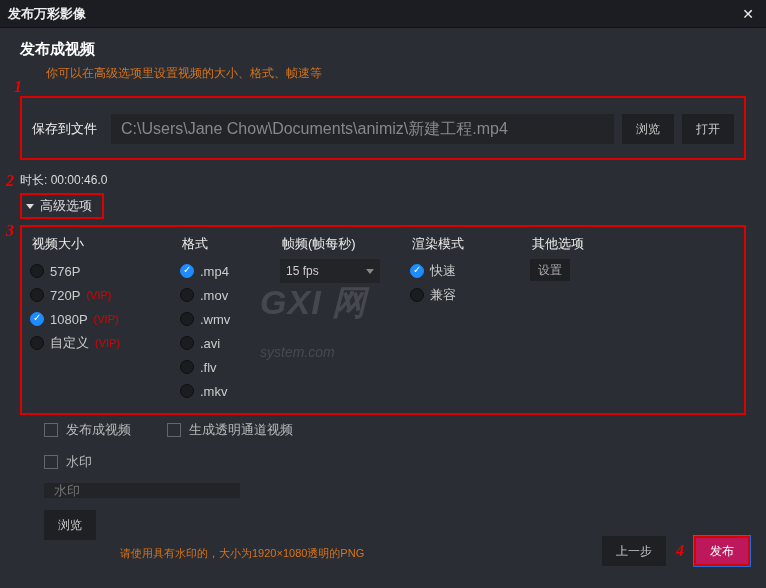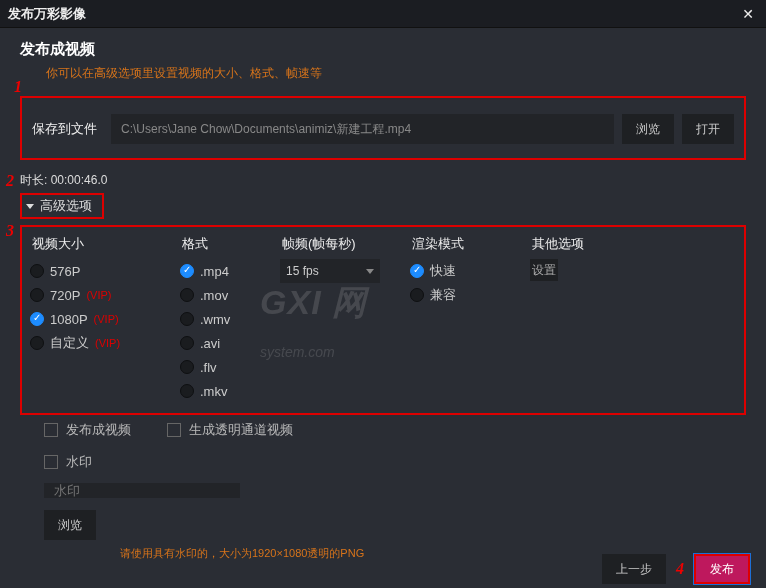--- a/index.html
+++ b/index.html
@@ -9,45 +9,45 @@
   .close-btn { width: 20px; height: 20px; display:flex; align-items:center; justify-content:center; cursor:pointer; color:#eee; font-size:14px; }
   .content { padding: 12px 20px 0 20px; }
   .heading { color: #fff; font-size: 15px; font-weight: bold; }
   .subheading { color: #d8741a; font-size: 12px; margin-top: 6px; margin-left: 26px; }
   .section1 { border: 2px solid #d00; margin-top: 14px; padding: 16px 10px 14px 10px; display:flex; align-items:center; gap:8px; position:relative; }
   .marker { position:absolute; color:#e00; font-weight:bold; font-style:italic; font-size:16px; font-family: serif; }
   .m1 { top:78px; left:14px; }
   .m2 { top:172px; left:6px; }
   .m3 { top:222px; left:6px; }
   .label { color:#eee; margin-right:6px; white-space:nowrap; }
-  .path-input { flex:1; height:30px; background:#222428; border:none; padding:0 10px; color:#888; font-size:12px; }
+  .path-input { flex:1; height:30px; background:#222428; border:none; padding:0 10px; color:#888; font-size:16px; }
   .btn { height:30px; padding:0 14px; background:#1e2023; color:#ccc; border:none; cursor:pointer; font-size:12px; }
   .duration { margin-top:12px; color:#ddd; font-size:12px; }
   .adv-row { margin-top:4px; }
   .adv-box { border:2px solid #d00; display:inline-flex; align-items:center; padding:2px 10px 2px 4px; }
   .tri { display:inline-block; width:0; height:0; border-top:5px solid #ddd; border-left:4px solid transparent; border-right:4px solid transparent; margin-right:6px; }
   .section3 { border:2px solid #d00; margin-top:6px; padding:6px 8px 10px 8px; }
   .cols { display:grid; grid-template-columns: 150px 100px 130px 120px 120px; }
   .col-head { color:#eee; font-weight:normal; font-size:13px; padding:2px 0 6px 2px; }
   .opt { display:flex; align-items:center; height:24px; font-size:13px; color:#ccc; gap:6px; }
   .circle { width:14px; height:14px; border-radius:50%; background:#1a1c1f; border:1px solid #0e0f11; flex:0 0 14px; }
   .checked { background:#1d8cff; border-color:#1d8cff; position:relative; }
   .checked:after { content:"✓"; color:#fff; font-size:10px; position:absolute; top:-1px; left:2px; }
   .vip { color:#d00; font-size:11px; }
   .select { width:100px; height:24px; background:#222428; border:none; color:#ccc; display:flex; align-items:center; justify-content:space-between; padding:0 6px; font-size:12px; }
   .sel-tri { width:0; height:0; border-top:5px solid #888; border-left:4px solid transparent; border-right:4px solid transparent; }
-  .small-btn { height:22px; padding:0 2px; background:#1e2023; color:#aaa; border:none; font-size:12px; cursor:pointer; }
+  .small-btn { height:22px; padding:0 8px; background:#1e2023; color:#aaa; border:none; font-size:12px; cursor:pointer; }
   .below { padding:6px 10px 0 24px; }
   .chk-row { display:flex; gap:36px; }
   .chk { display:flex; align-items:center; gap:8px; color:#bbb; }
   .sq { width:14px; height:14px; border:1px solid #666; background:transparent; }
   .wm-row { display:flex; align-items:flex-start; gap:12px; margin-top:14px;flex-direction:column; }
   .wm-input { flex:1; height:30px; background:#222428; border:none; padding:0 10px; color:#888; font-size:13px; max-width:480px; }
   .wm-hint { color:#d8741a; font-size:11px; margin-top:6px; margin-left:76px; }
-  .footer { position:absolute; bottom:4px; right:16px; display:flex; align-items:center; gap:10px; }
+  .footer { position:absolute; bottom:22px; right:16px; display:flex; align-items:center; gap:10px; }
   .primary { background:#be185d; color:#fff; border:2px solid #d00; outline:1px solid #1d6fd6; }
   .watermark { position:absolute; top:280px; left:260px; color:rgba(200,200,200,0.18); font-size:34px; font-weight:bold; font-style:italic; pointer-events:none; letter-spacing:1px; }
   .watermark small { font-size:14px; font-weight:normal; letter-spacing:0; }
 </style>
 </head>
 <body>
 
 <div class="titlebar">
   <span class="titlebar-title">发布万彩影像</span>
   <span class="close-btn">✕</span>

